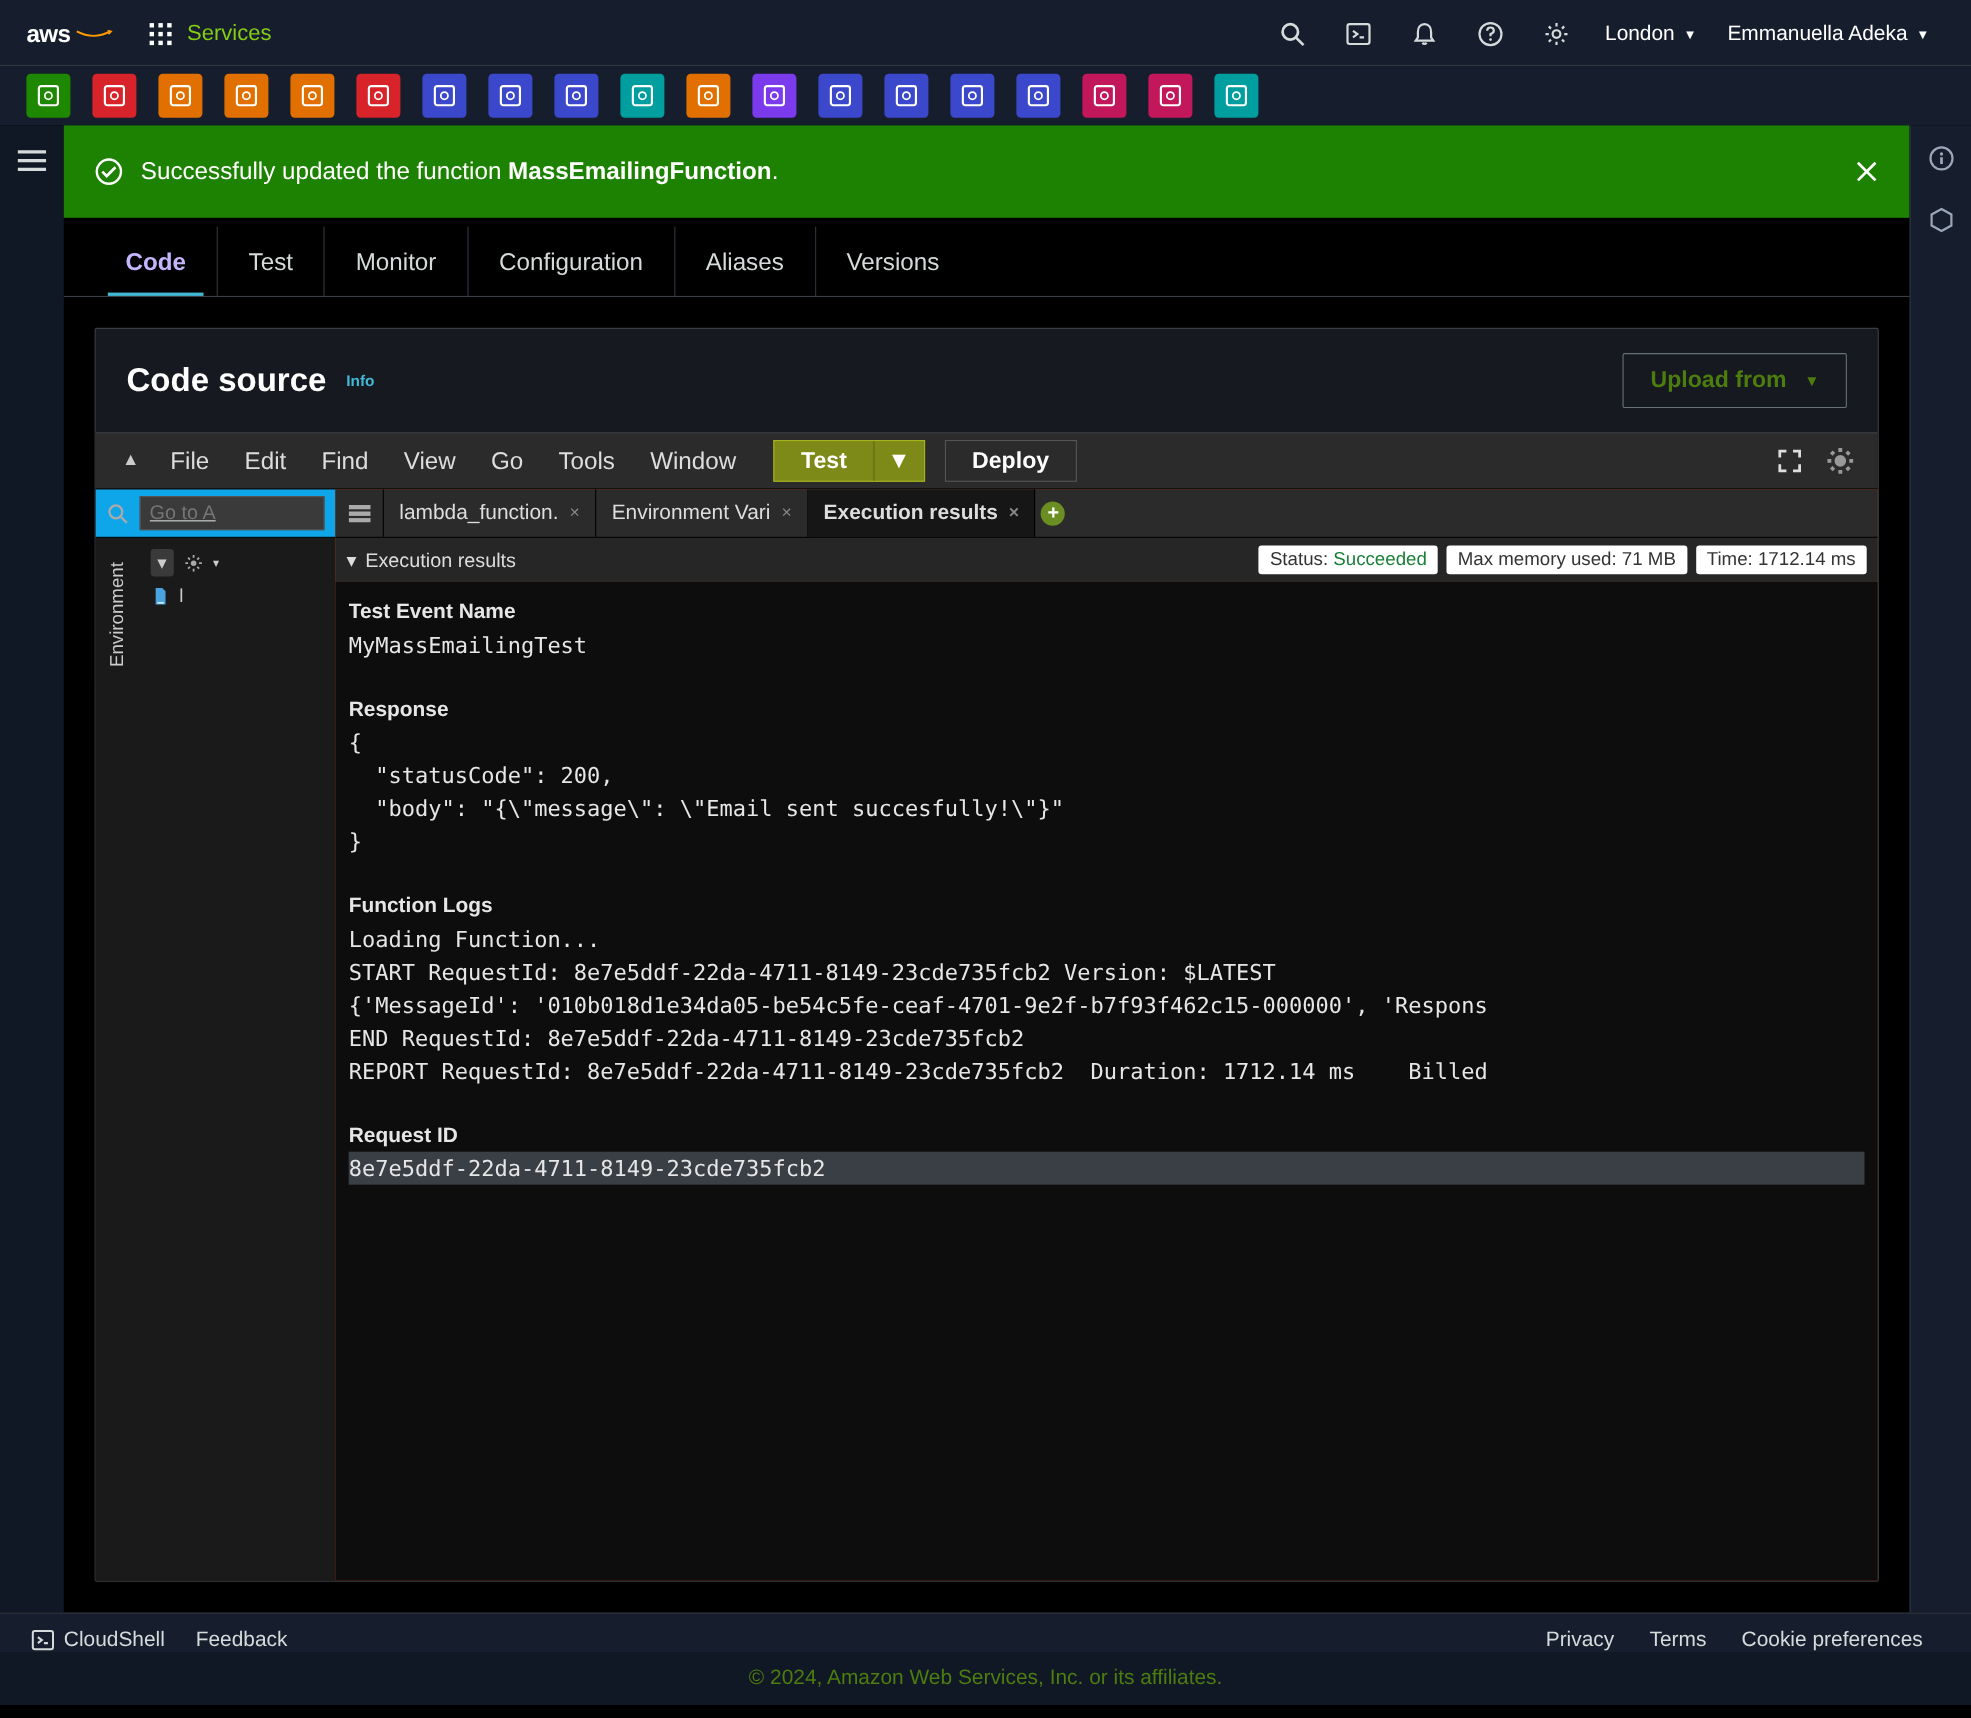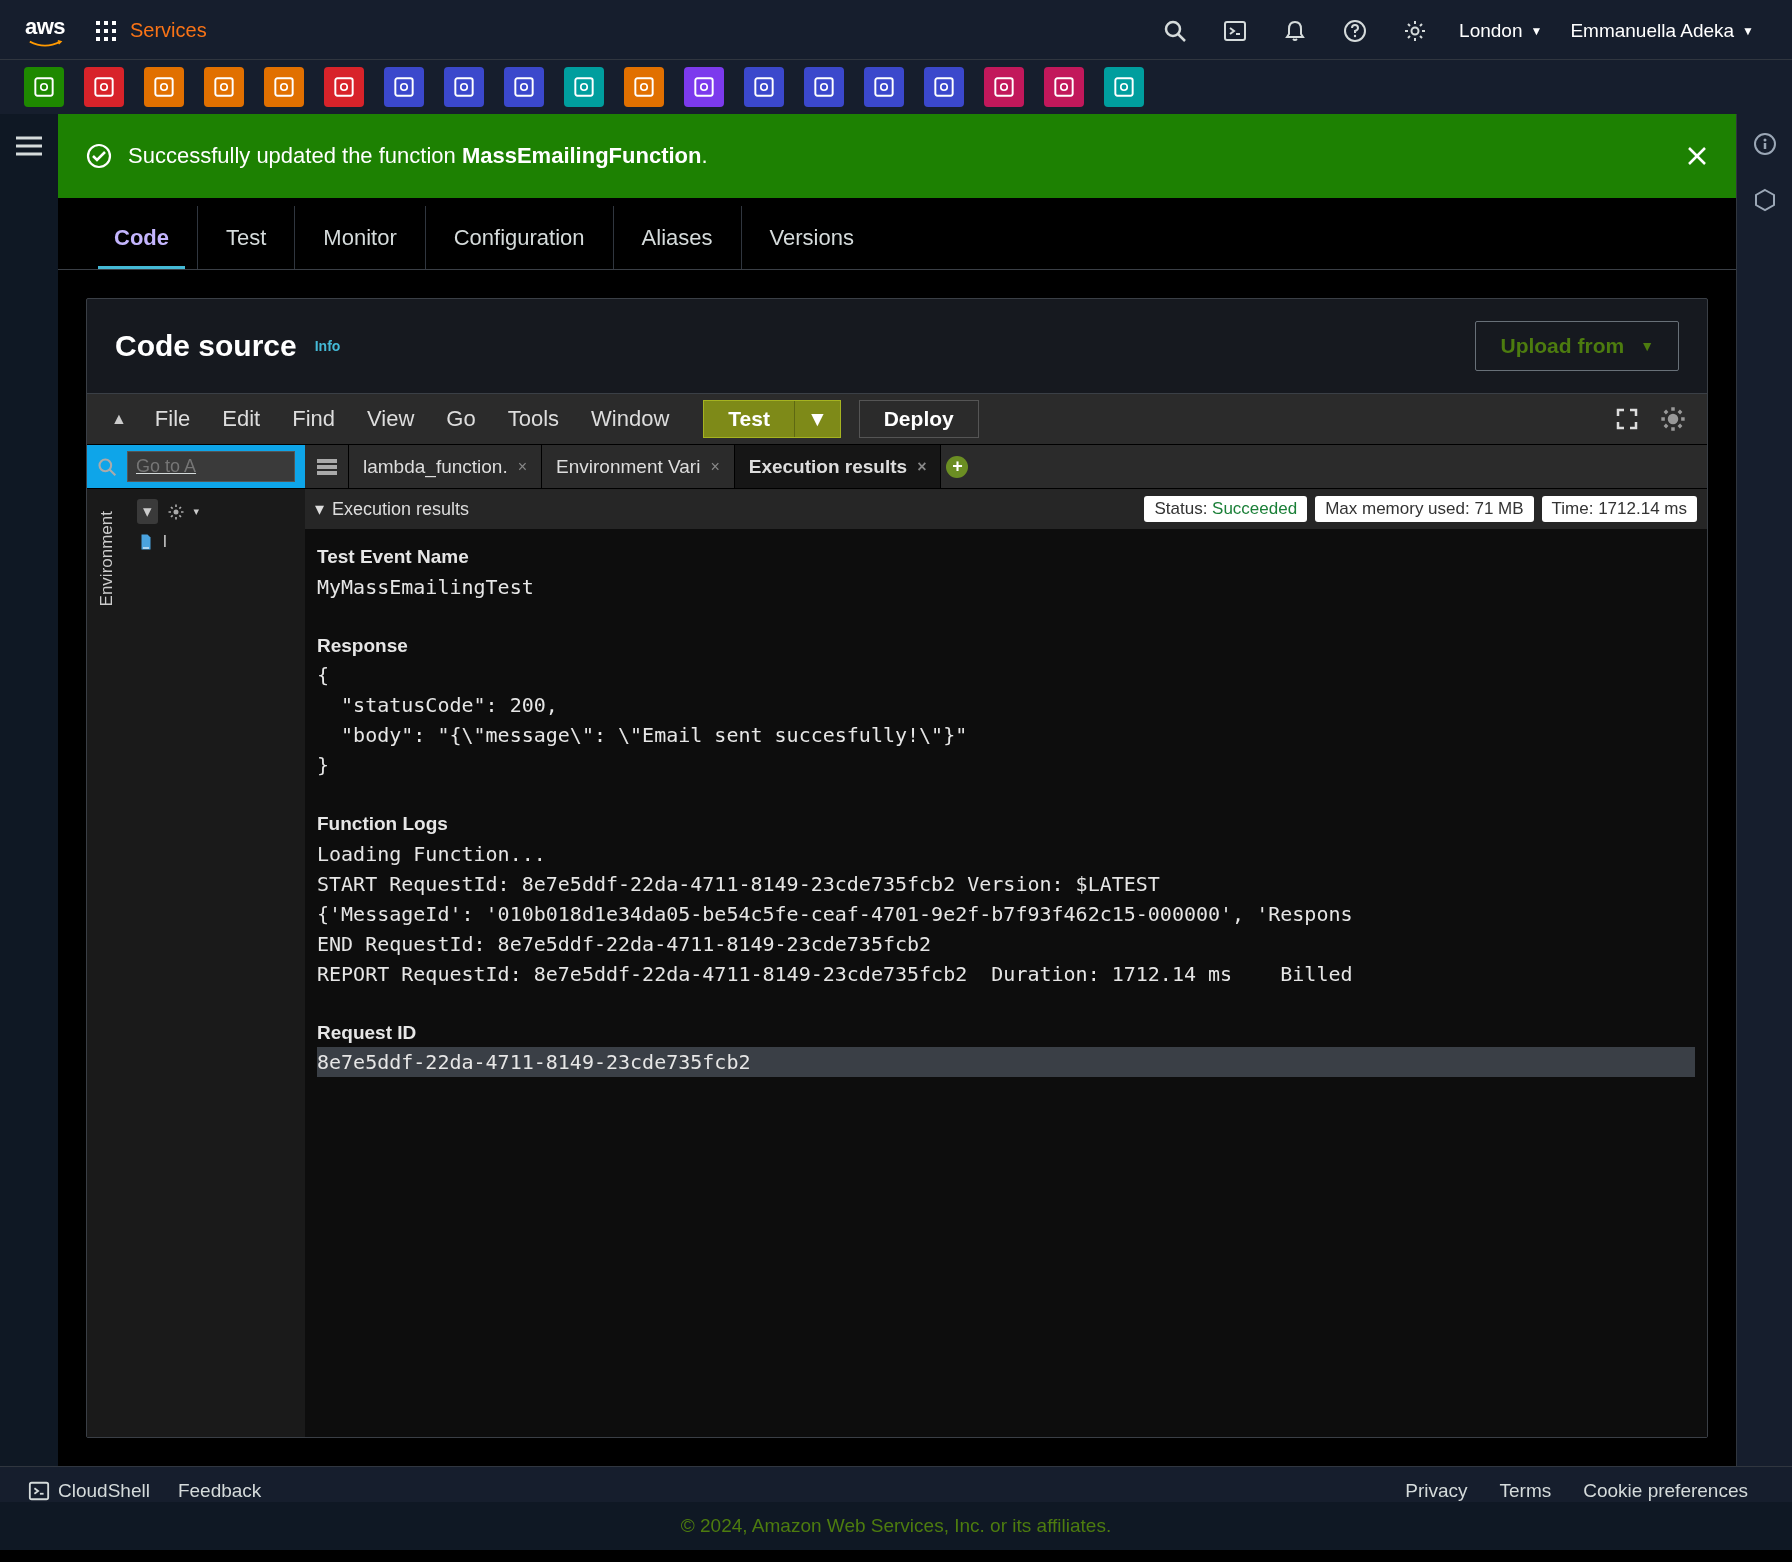--- a/index.html
+++ b/index.html
@@ -1,22 +1,22 @@
 <!DOCTYPE html>
 <html><head>
 <meta charset="utf-8">
 <style>
 * { margin: 0; padding: 0; box-sizing: border-box; }
 body { font-family: "Amazon Ember", "Helvetica Neue", Arial, sans-serif; background: #000; color: #d5dbdb; width: 1792px; height: 1562px; position: relative; overflow: hidden; }
 
 
 .topnav { height: 60px; background: #161e2d; display: flex; align-items: center; padding: 0 24px; border-top: 2px solid #161e2d; border-bottom: 1px solid #30363f; }
-.logo { color: #fff; font-weight: 700; font-size: 22px; letter-spacing: -0.5px; margin-right: 28px; display: flex; flex-direction: column; align-items: center; }
+.logo { color: #fff; font-weight: 700; font-size: 22px; letter-spacing: -0.5px; margin-right: 28px; display: flex; flex-direction: row; align-items: center; }
 .logo-smile { width: 42px; height: 8px; }
-.services { display: flex; align-items: center; color: #f97316; font-size: 20px; cursor: pointer; }
+.services { display: flex; align-items: center; color: #84cc16; font-size: 20px; cursor: pointer; }
 .services-icon { width: 24px; height: 24px; margin-right: 12px; }
 .topnav-spacer { flex: 1; }
 .topnav-icon { width: 24px; height: 24px; margin: 0 18px; cursor: pointer; color: #d5dbdb; }
 .topnav-drop { color: #fff; font-size: 19px; margin: 0 14px; display: flex; align-items: center; cursor: pointer; }
 .topnav-drop .caret { margin-left: 8px; font-size: 12px; }
 
 
 .shortcuts { height: 54px; background: #161e2d; display: flex; align-items: center; padding: 0 24px; gap: 20px; }
 .shortcut { width: 40px; height: 40px; border-radius: 4px; display: flex; align-items: center; justify-content: center; cursor: pointer; }
 .shortcut svg { width: 26px; height: 26px; }

